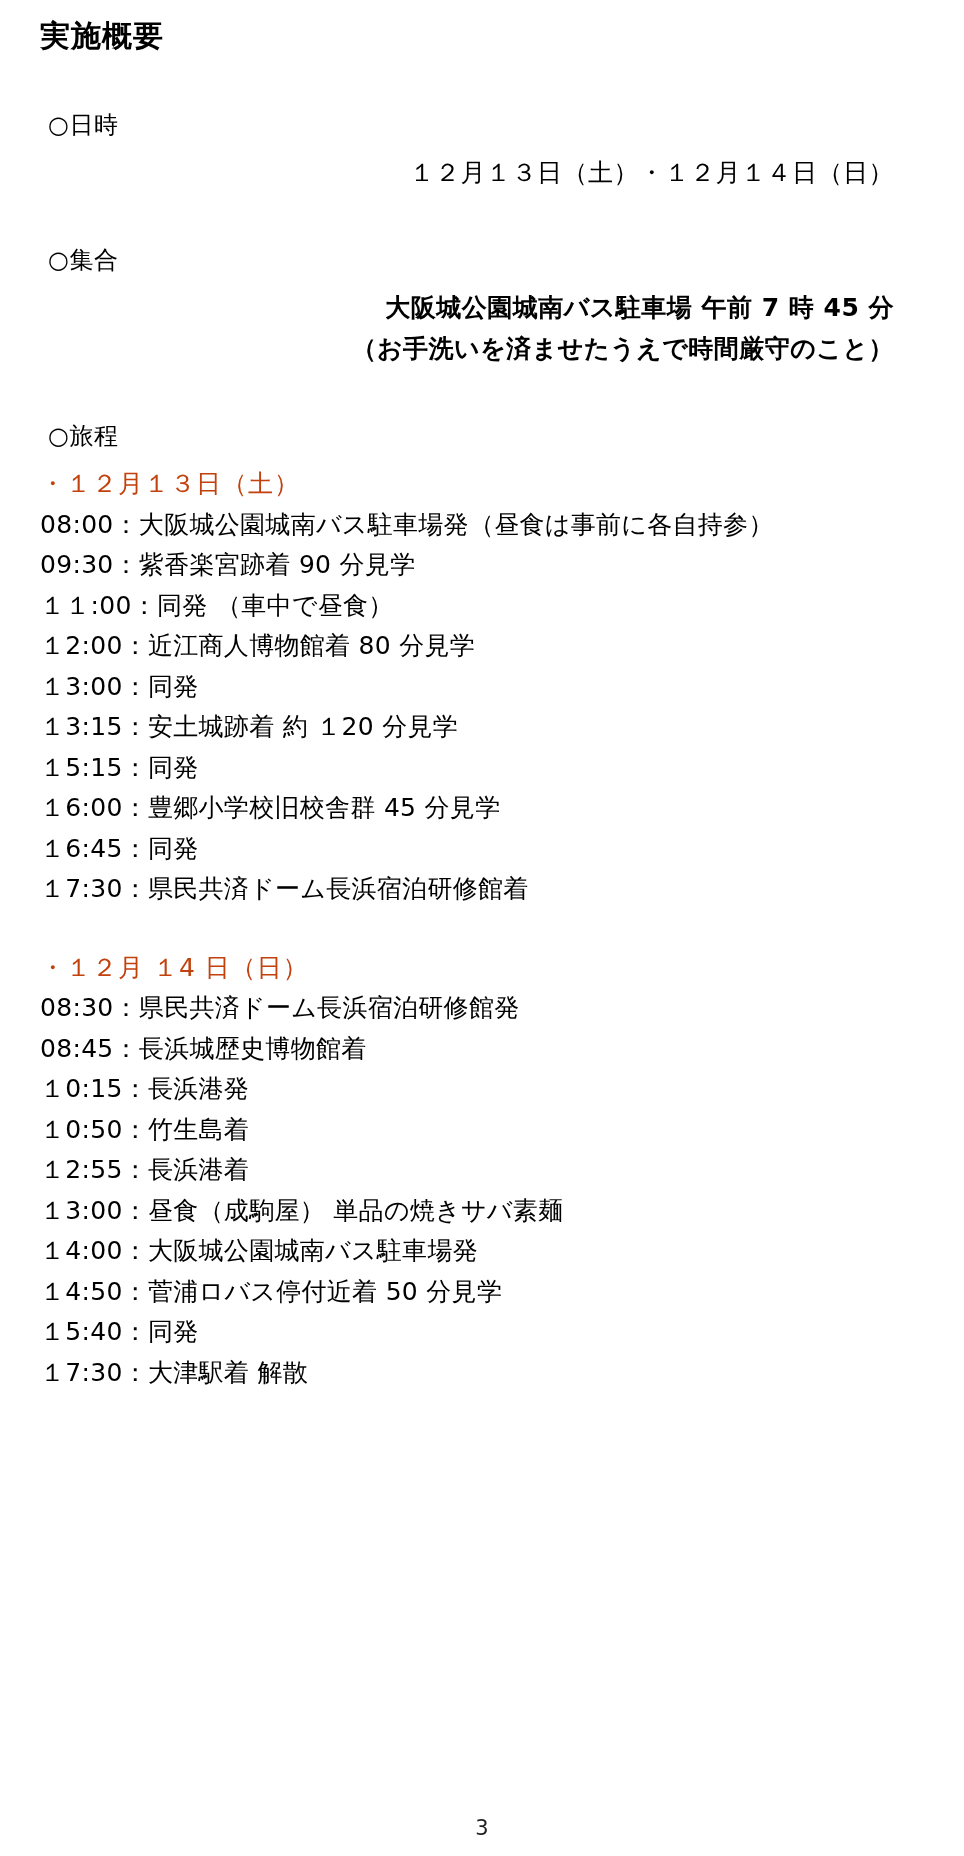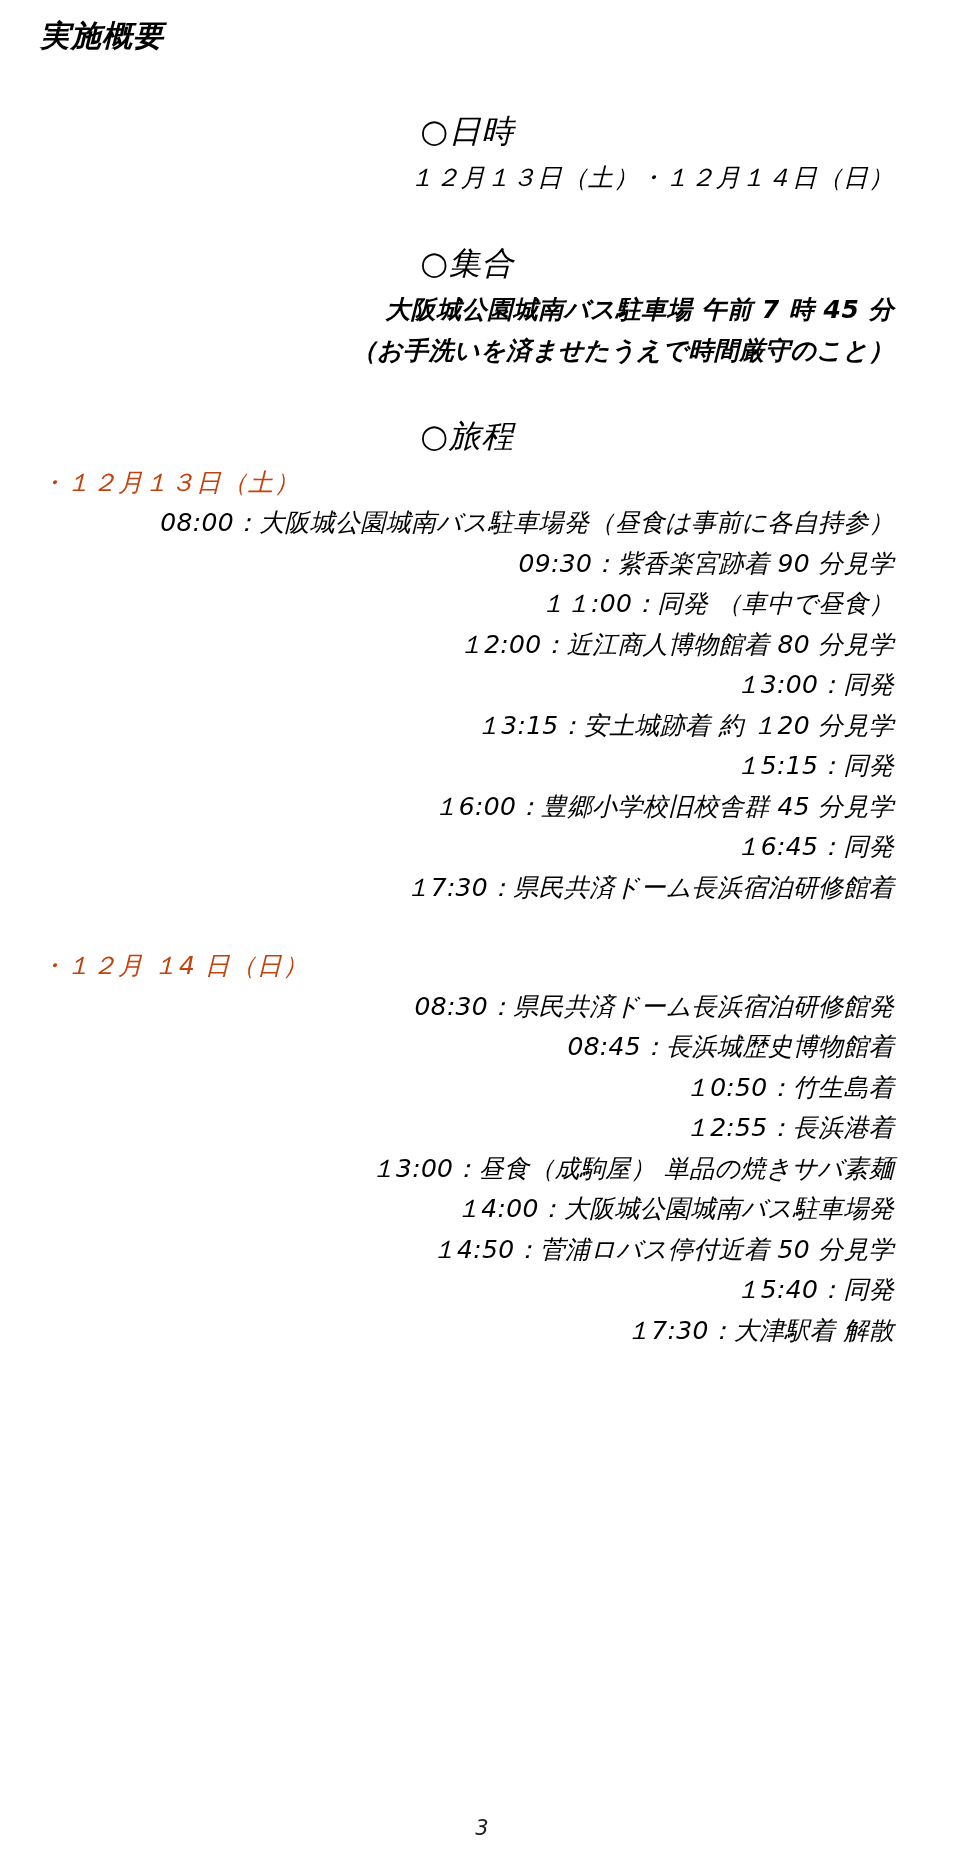--- a/index.html
+++ b/index.html
@@ -13,38 +13,36 @@
     font-family: "DejaVu Sans", "Liberation Sans", sans-serif;
     color: #000000;
     position: relative;
   }
   .page {
     width: 924px;
     min-height: 1856px;
     box-sizing: border-box;
     padding: 18px 30px 10px 40px;
     position: relative;
-    font-style: italic;
   }
   .doc-title {
     font-size: 30px;
     font-weight: bold;
     letter-spacing: 1px;
     margin: 0 0 52px 0;
     line-height: 1.2;
   }
   .section {
     margin-bottom: 0;
   }
   .section-heading {
-    font-size: 32px;
+    font-size: 24px;
     line-height: 1.62;
-    margin: 0;
+    margin: 8px;
     letter-spacing: 0.5px;
-    text-align: center;
   }
   .line {
     font-size: 25px;
     line-height: 1.62;
     margin: 0;
     letter-spacing: 0.5px;
     white-space: nowrap;
     text-align: right;
   }
   .line.bold {
@@ -61,21 +59,20 @@
     line-height: 1.62;
     margin: 0;
     color: #c2410c;
     letter-spacing: 1px;
     white-space: nowrap;
   }
   .itinerary {
     margin: 0;
     padding: 0;
     list-style: none;
-    text-align: right;
   }
   .itinerary li {
     font-size: 25px;
     line-height: 1.62;
     letter-spacing: 0.3px;
     white-space: nowrap;
   }
   .page-number {
     position: absolute;
     bottom: 16px;
@@ -124,20 +121,21 @@
       <li>１6:45：同発</li>
       <li>１7:30：県民共済ドーム長浜宿泊研修館着</li>
     </ul>
 
     <div class="spacer-small"></div>
 
     <p class="day-heading">・１２月 １4 日（日）</p>
     <ul class="itinerary">
       <li>08:30：県民共済ドーム長浜宿泊研修館発</li>
       <li>08:45：長浜城歴史博物館着</li>
+      <li>１0:15：長浜港発</li>
       <li>１0:50：竹生島着</li>
       <li>１2:55：長浜港着</li>
       <li>１3:00：昼食（成駒屋） 単品の焼きサバ素麺</li>
       <li>１4:00：大阪城公園城南バス駐車場発</li>
       <li>１4:50：菅浦ロバス停付近着 50 分見学</li>
       <li>１5:40：同発</li>
       <li>１7:30：大津駅着 解散</li>
     </ul>
   </div>
 

